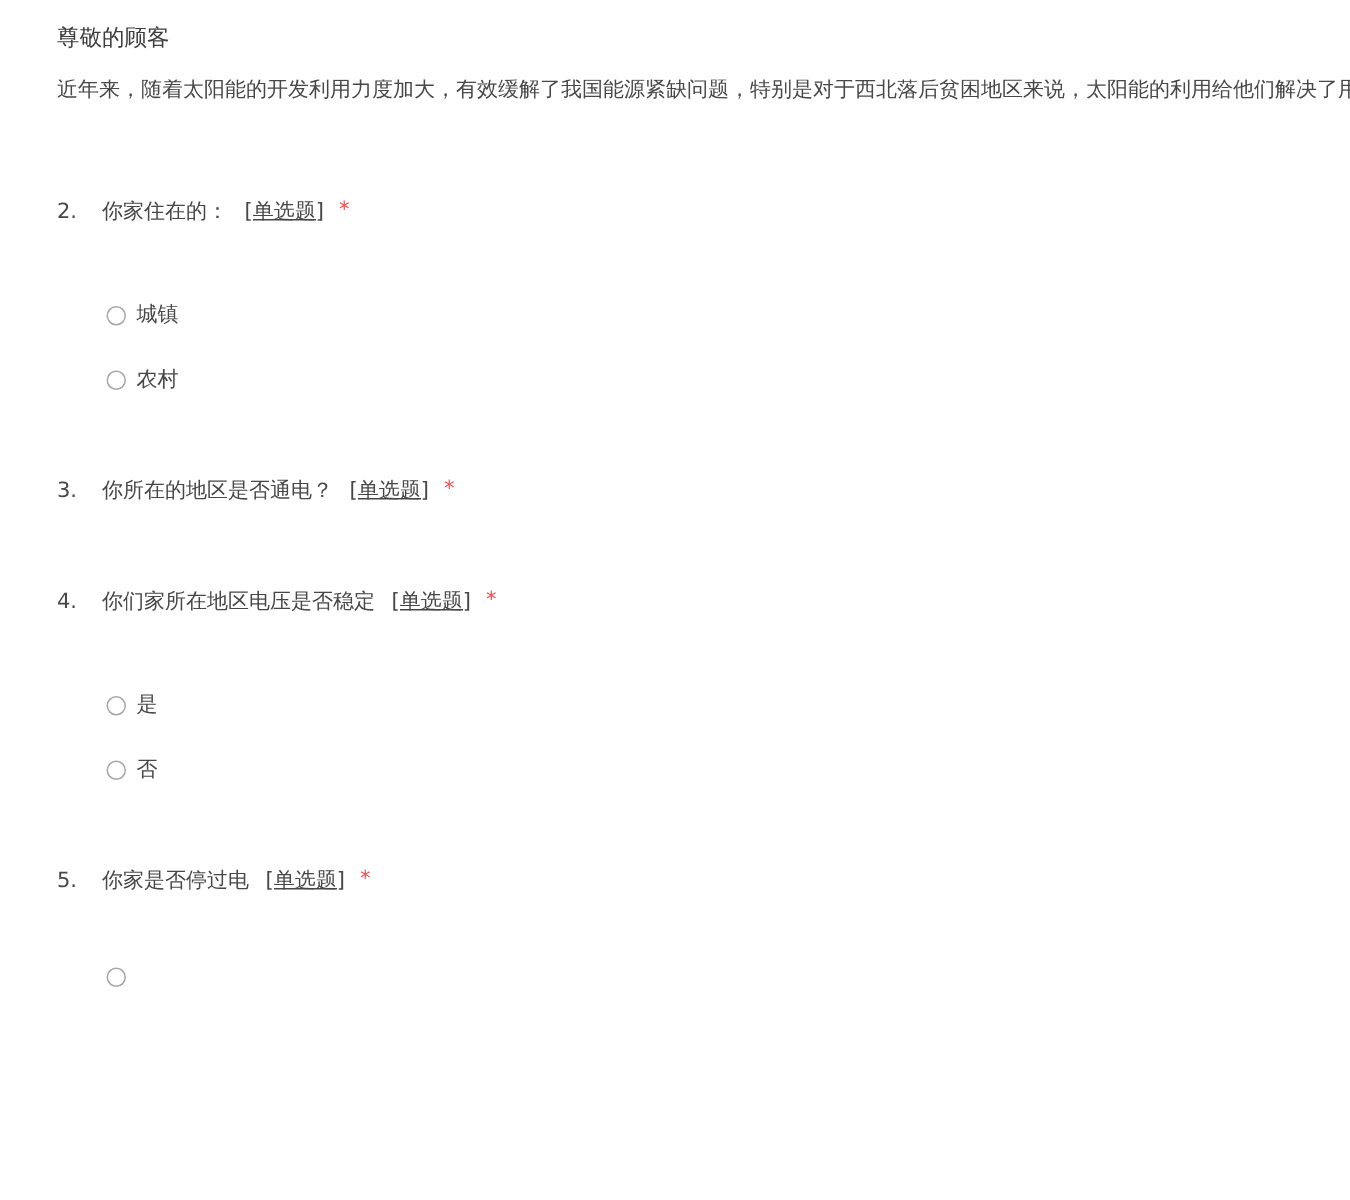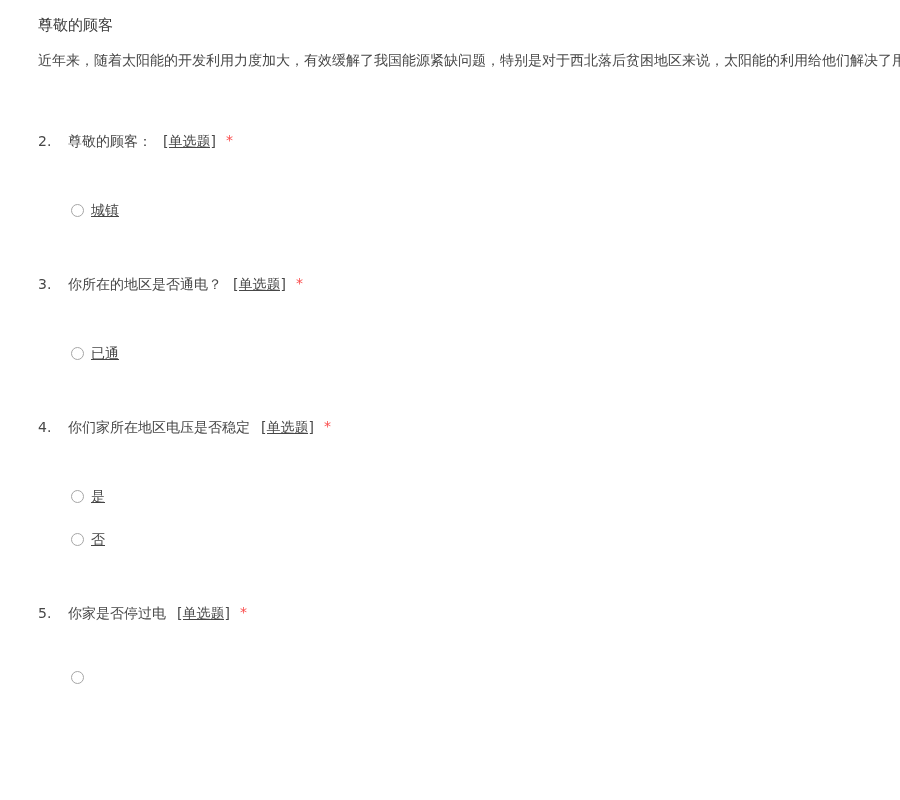--- a/index.html
+++ b/index.html
@@ -55,21 +55,20 @@
     position: relative;
     top: -1px;
   }
   .option {
     display: flex;
     align-items: center;
     margin-left: 33px;
     margin-top: 29px;
     height: 14px;
     cursor: pointer;
-    text-decoration: underline;
   }
   .option.first { margin-top: 55px; }
   .option.partial { margin-top: 50px; }
   .radio {
     width: 13px;
     height: 13px;
     flex: 0 0 13px;
     border: 1px solid #a6a6a6;
     border-radius: 50%;
     background: #ffffff;
@@ -87,40 +86,40 @@
 
 <div class="page">
 
   <div class="survey-title">尊敬的顾客</div>
 
   <div class="intro-line first">近年来，随着太阳能的开发利用力度加大，有效缓解了我国能源紧缺问题，特别是对于西北落后贫困地区来说，太阳能的利用给他们解决了用电问题，给他们带去了</div>
 
   <div class="question first">
     <div class="q-header">
       <span class="q-number">2.</span>
-      <span class="q-text">尊敬的顾客：</span>
+      <span class="q-text">你家住在的：</span>
       <span class="q-type">[单选题]</span>
       <span class="q-required">*</span>
     </div>
     <div class="option first">
       <span class="radio"></span>
       <span class="option-label">城镇</span>
+    </div>
+    <div class="option">
+      <span class="radio"></span>
+      <span class="option-label">农村</span>
     </div>
   </div>
 
   <div class="question">
     <div class="q-header">
       <span class="q-number">3.</span>
       <span class="q-text">你所在的地区是否通电？</span>
       <span class="q-type">[单选题]</span>
       <span class="q-required">*</span>
-    </div>
-    <div class="option first">
-      <span class="radio"></span>
-      <span class="option-label">已通</span>
     </div>
   </div>
 
   <div class="question">
     <div class="q-header">
       <span class="q-number">4.</span>
       <span class="q-text">你们家所在地区电压是否稳定</span>
       <span class="q-type">[单选题]</span>
       <span class="q-required">*</span>
     </div>

